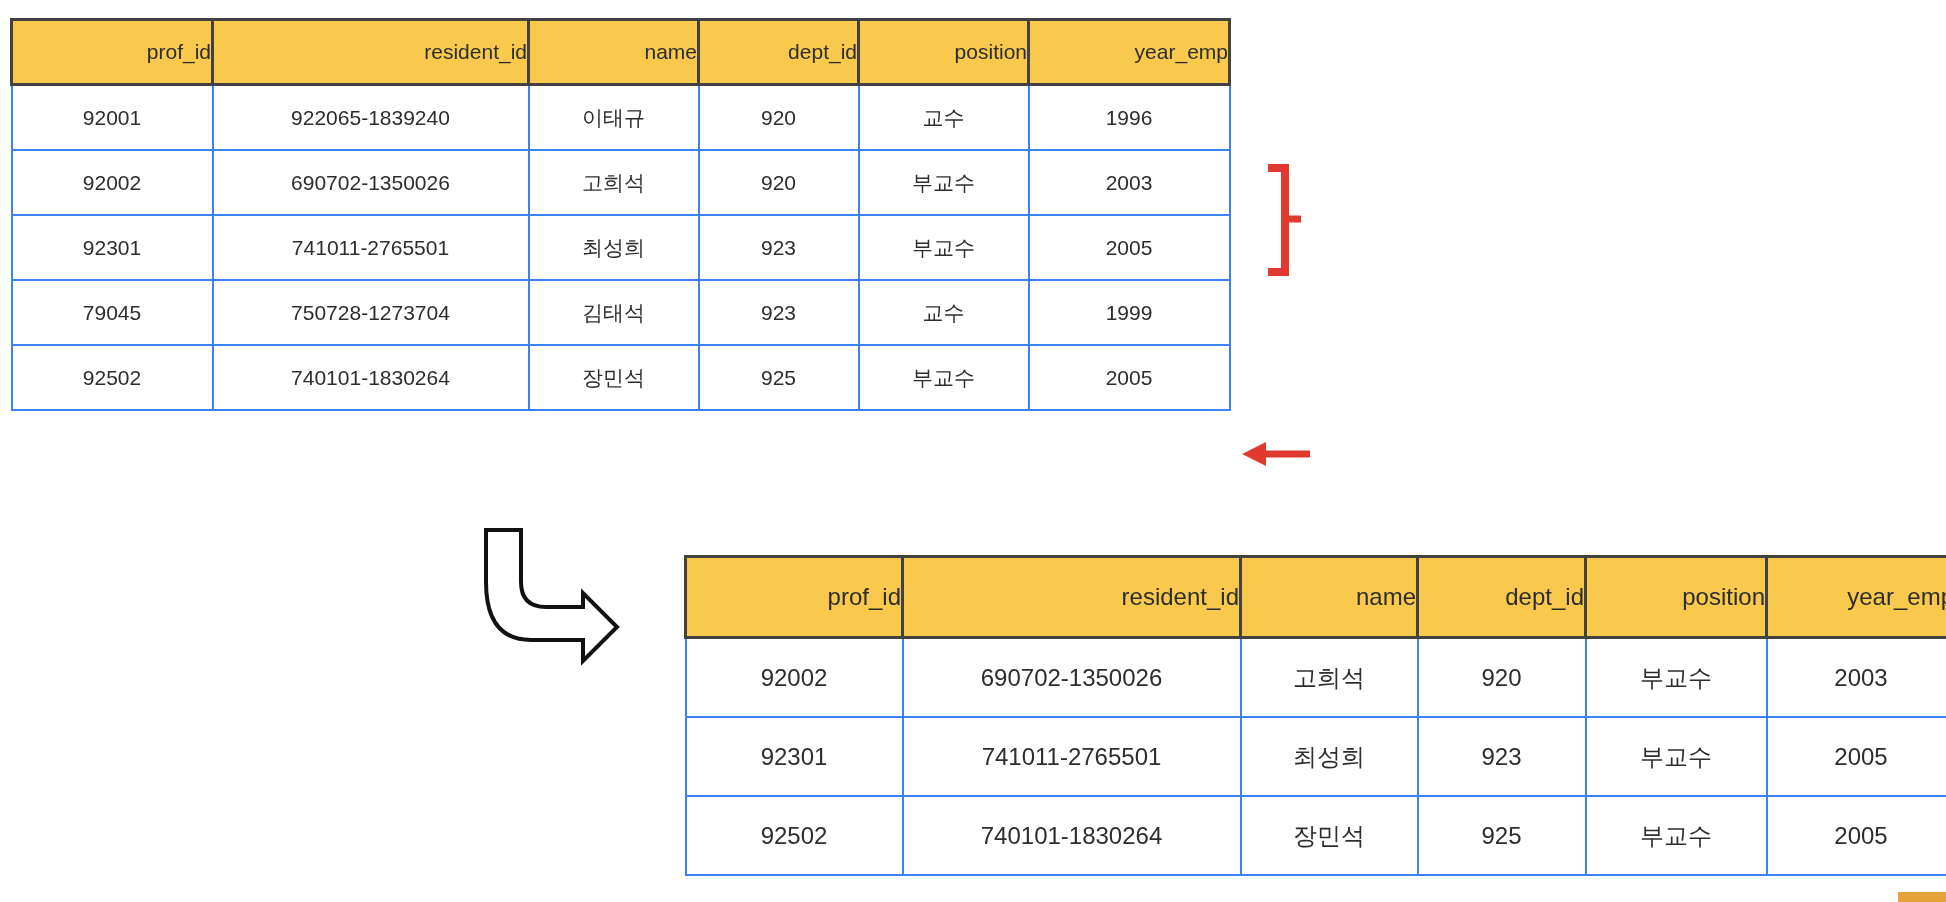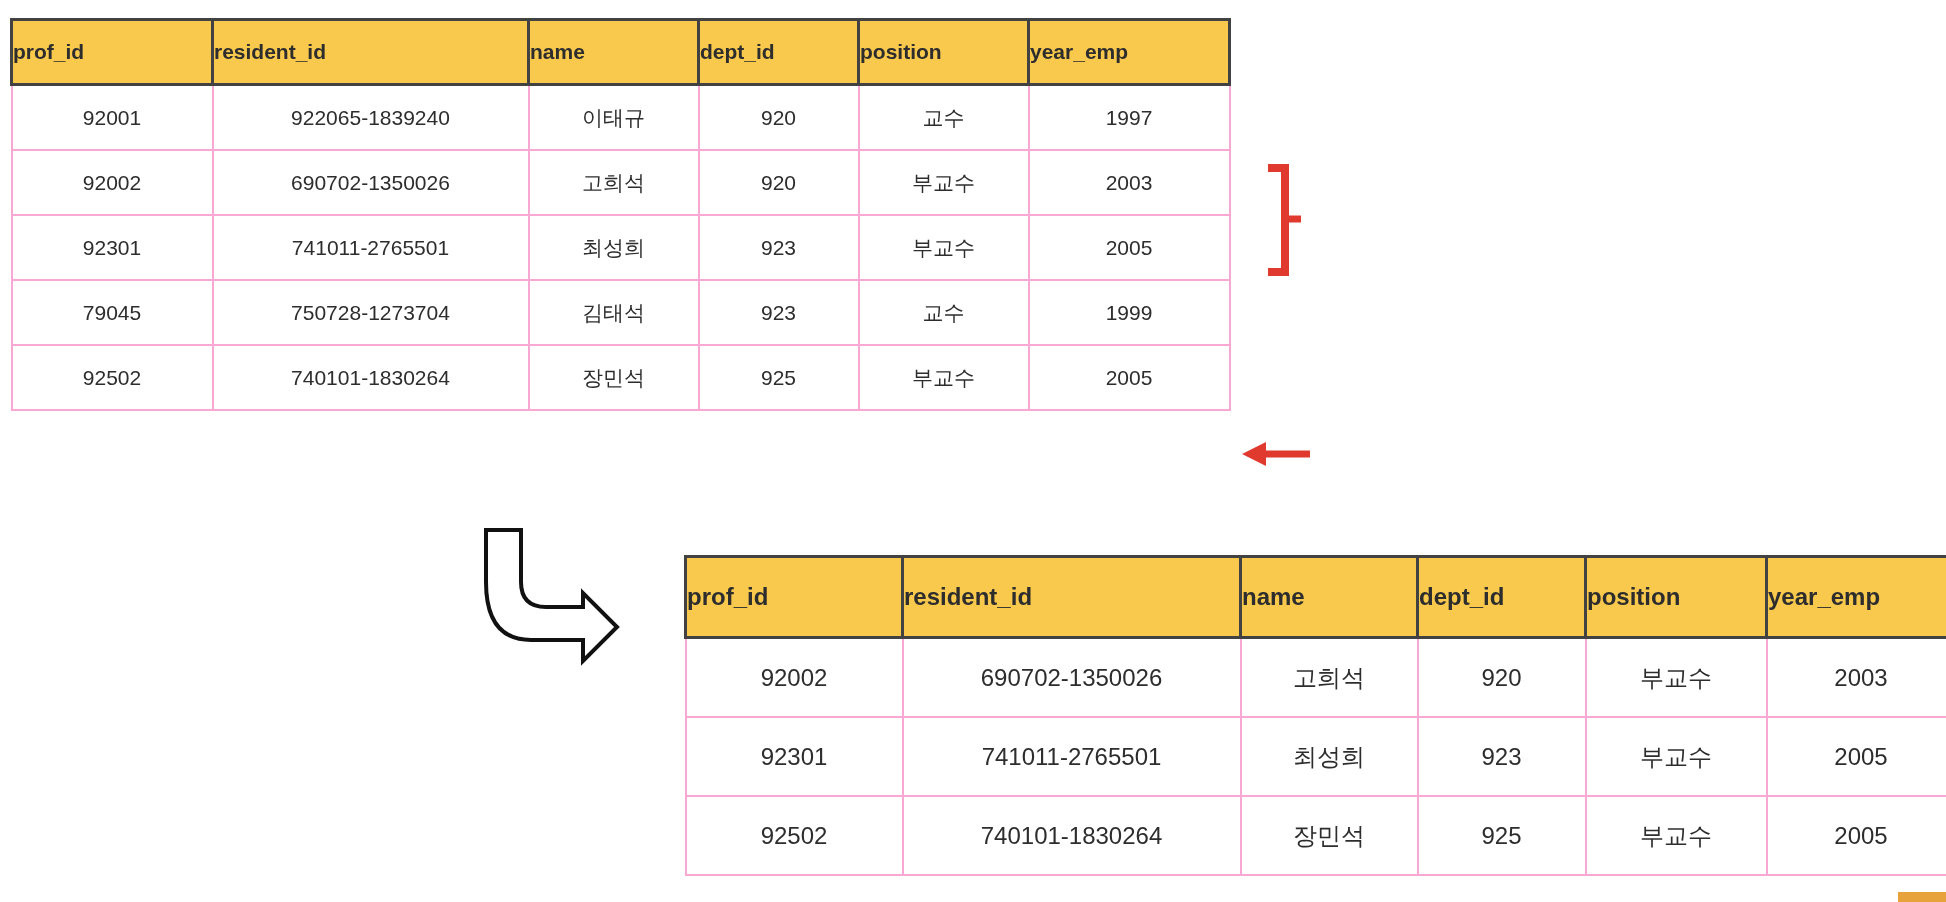--- a/index.html
+++ b/index.html
@@ -16,28 +16,28 @@
   table.data-table{
     position:absolute;
     border-collapse:collapse;
     table-layout:fixed;
     background:#ffffff;
     color:#2d2d2d;
   }
   table.data-table th{
     background:#F8C94D;
     border:3px solid #424242;
-    font-weight:bold;
+    font-weight:normal;
     color:#2d2d2d;
-    text-align:left;
+    text-align:right;
     vertical-align:middle;
     padding:0;
   }
   table.data-table td{
-    border:2px solid #f9a8d4;
+    border:2px solid #3b82f6;
     background:#ffffff;
     text-align:center;
     vertical-align:middle;
     padding:0;
   }
   
   #source-table{left:10px;top:18px;width:1200px;font-size:21px;}
   #source-table th{height:62px;}
   #source-table td{height:63px;}
   #source-table th:nth-child(1){width:198px;}
@@ -82,21 +82,21 @@
           <th>year_emp</th>
         </tr>
       </thead>
       <tbody>
         <tr>
           <td>92001</td>
           <td>922065-1839240</td>
           <td>이태규</td>
           <td>920</td>
           <td>교수</td>
-          <td>1997</td>
+          <td>1996</td>
         </tr>
         <tr>
           <td>92002</td>
           <td>690702-1350026</td>
           <td>고희석</td>
           <td>920</td>
           <td>부교수</td>
           <td>2003</td>
         </tr>
         <tr>

